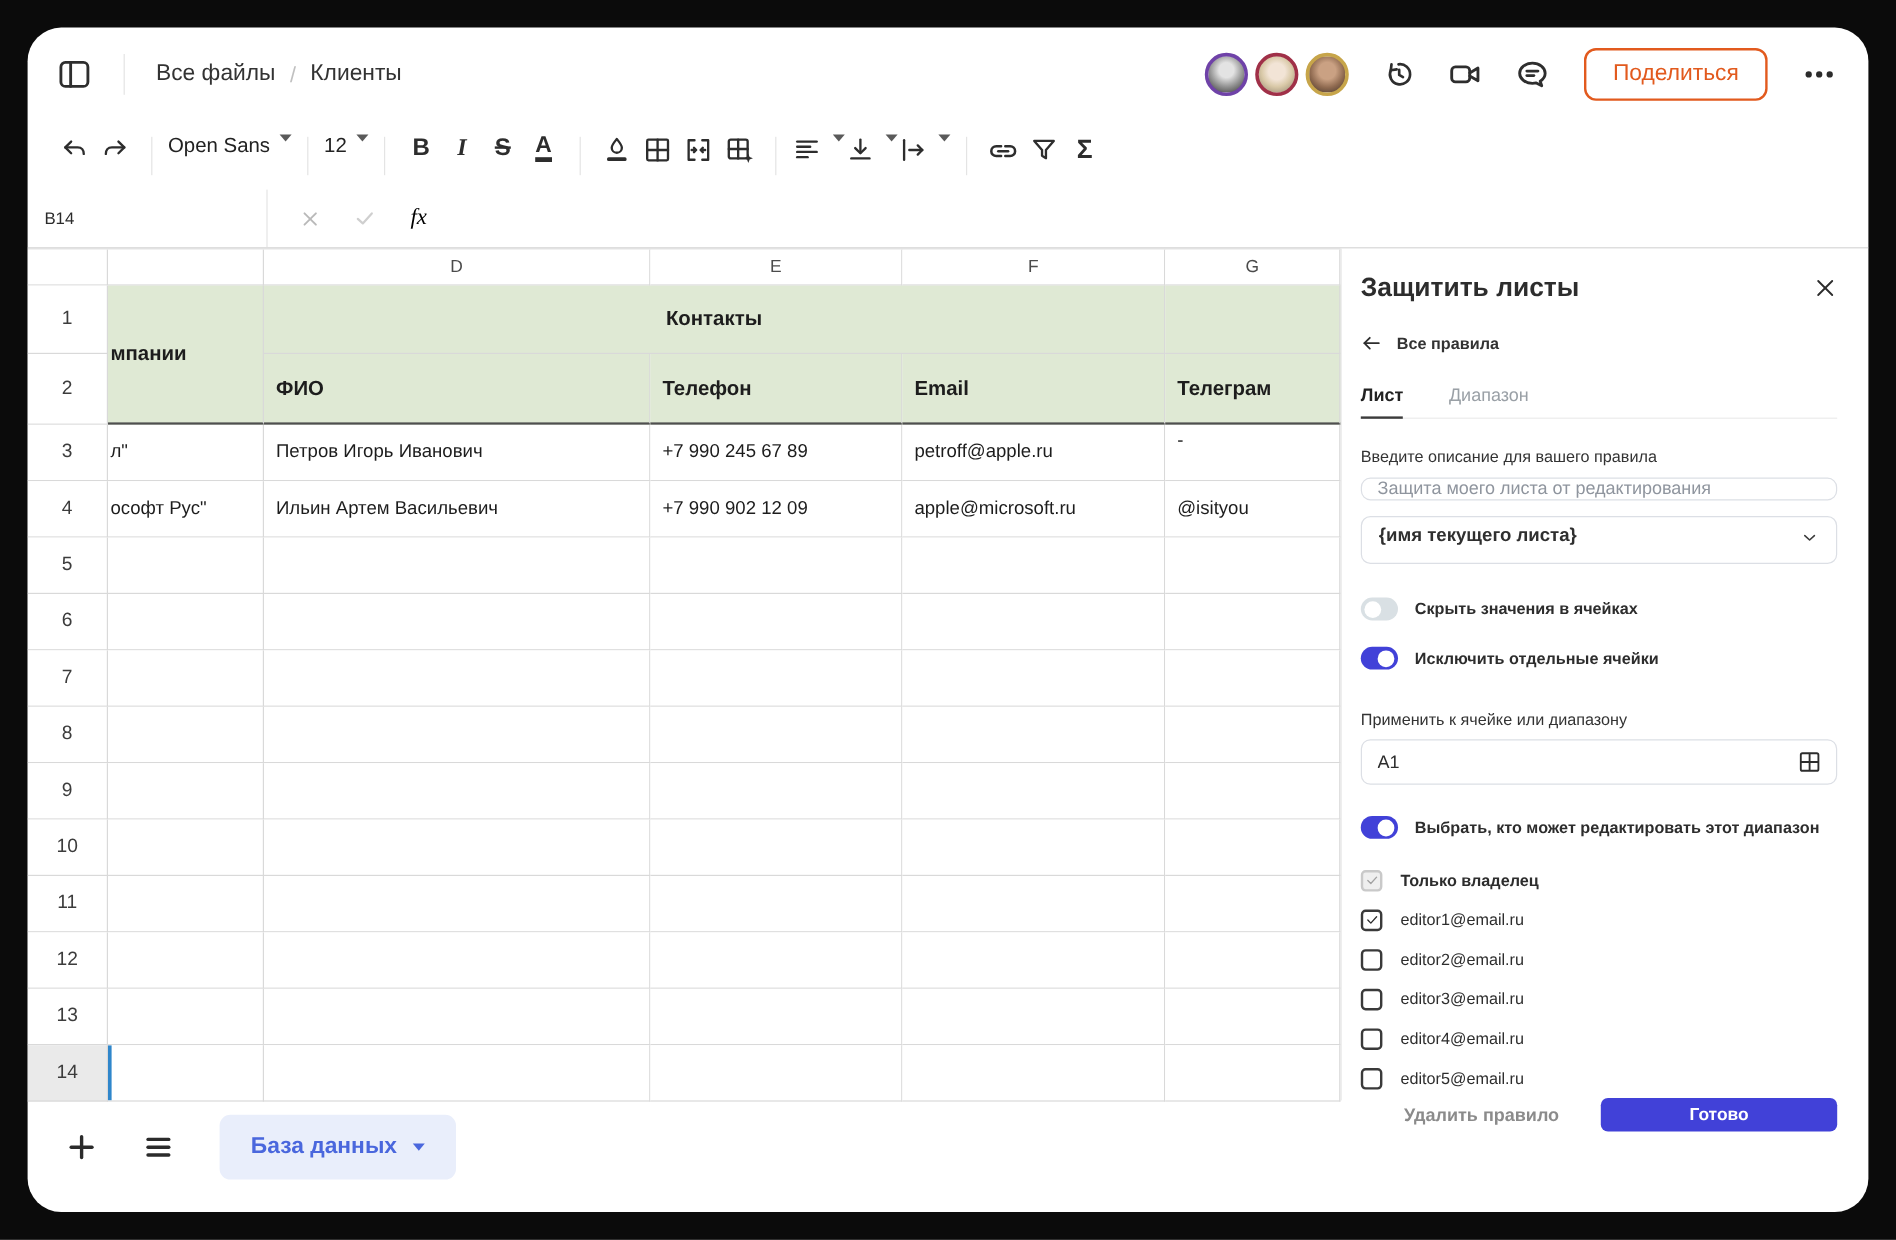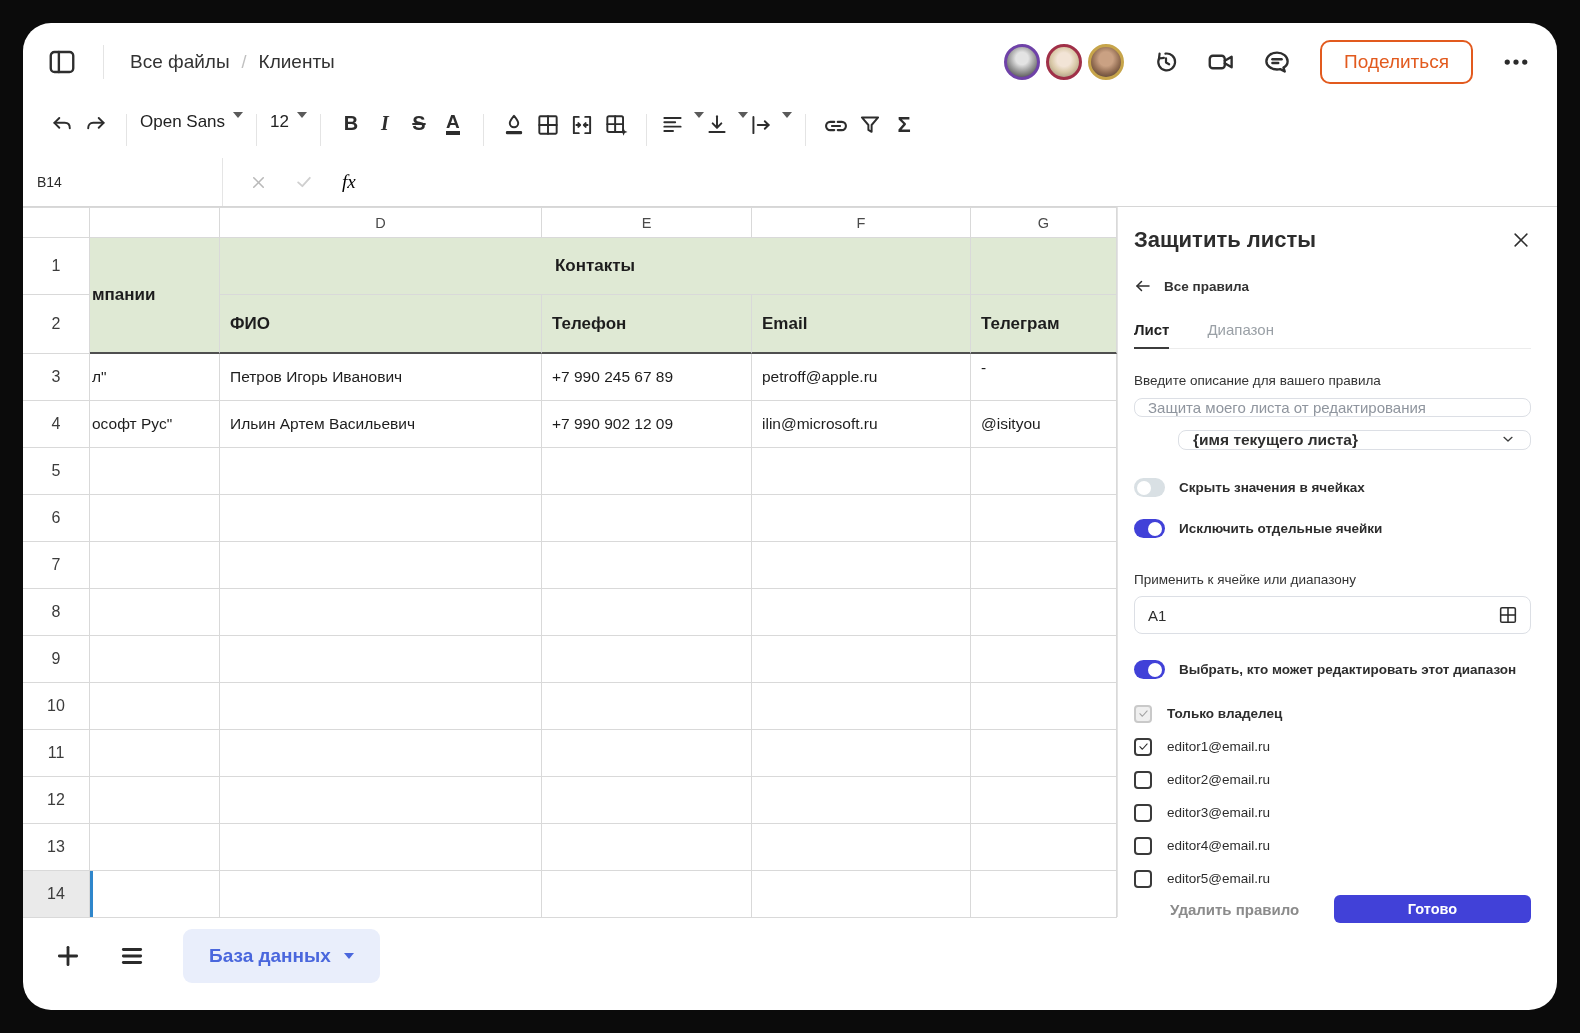--- a/index.html
+++ b/index.html
@@ -65,21 +65,21 @@
   .panel-title { font-size:22px; font-weight:600; color:#2d2d2d; }
   .back-row { margin-top:24px; display:flex; align-items:center; gap:12px; cursor:pointer; }
   .back-label { font-size:13.5px; font-weight:600; color:#333; }
   .tabs { margin-top:26px; display:flex; gap:38px; border-bottom:1px solid #ececec; }
   .tab { font-size:15px; padding-bottom:9px; cursor:pointer; }
   .tab.active { color:#222; font-weight:600; border-bottom:2px solid #3c3c3c; margin-bottom:-1px; }
   .tab.inactive { color:#9aa0a6; }
   .fld-label { margin-top:24px; font-size:13.5px; color:#333; }
   .txt-input { margin-top:10px; width:100%; height:38px; border:1px solid #dcdfe5; border-radius:8px; padding:0 13px; font-size:15px; color:#2d2d2d; font-family:inherit; outline:none; }
   .txt-input::placeholder { color:#8f959e; }
-  .select { margin-top:13px; height:40px; border:1px solid #dcdfe5; border-radius:8px; padding:0 14px; display:flex; align-items:flex-start; justify-content:space-between; cursor:pointer;margin-left:44px; }
+  .select { margin-top:13px; height:40px; border:1px solid #dcdfe5; border-radius:8px; padding:13px 14px; display:flex; align-items:flex-end; justify-content:space-between; cursor:pointer; }
   .select-val { font-size:15.5px; font-weight:600; color:#2f2f2f; }
   .toggle-row { display:flex; align-items:center; gap:14px; cursor:pointer; }
   .t1 { margin-top:28px; } .t2 { margin-top:22px; } .t3 { margin-top:26px; }
   .toggle { width:31px; height:19px; border-radius:10px; position:relative; flex:none; }
   .toggle.off { background:#d9e0e4; }
   .toggle.on { background:#4141d8; }
   .toggle .knob { position:absolute; top:2.5px; width:14px; height:14px; border-radius:50%; background:#fff; }
   .toggle.off .knob { left:3px; } .toggle.on .knob { right:3px; }
   .toggle-label { font-size:13.5px; font-weight:600; color:#2d2d2d; }
   .range-wrap { margin-top:9px; position:relative; }
@@ -313,21 +313,21 @@
         <div class="cell clip" style="grid-area:4/2">л"</div>
         <div class="cell" style="grid-area:4/3">Петров Игорь Иванович</div>
         <div class="cell" style="grid-area:4/4">+7 990 245 67 89</div>
         <div class="cell" style="grid-area:4/5">petroff@apple.ru</div>
         <div class="cell dash" style="grid-area:4/6">-</div>
 
         <div class="cell rowhdr" style="grid-area:5/1">4</div>
         <div class="cell clip" style="grid-area:5/2">ософт Рус"</div>
         <div class="cell" style="grid-area:5/3">Ильин Артем Васильевич</div>
         <div class="cell" style="grid-area:5/4">+7 990 902 12 09</div>
-        <div class="cell" style="grid-area:5/5">ilin@microsoft.ru</div>
+        <div class="cell" style="grid-area:5/5">apple@microsoft.ru</div>
         <div class="cell" style="grid-area:5/6">@isityou</div>
 
       <div class="cell rowhdr" style="grid-area: 6 / 1;">5</div>
           <div class="cell" style="grid-area: 6 / 2;"></div>
           <div class="cell" style="grid-area: 6 / 3;"></div>
           <div class="cell" style="grid-area: 6 / 4;"></div>
           <div class="cell" style="grid-area: 6 / 5;"></div>
           <div class="cell" style="grid-area: 6 / 6;"></div>
           <div class="cell rowhdr" style="grid-area: 7 / 1;">6</div>
           <div class="cell" style="grid-area: 7 / 2;"></div>

